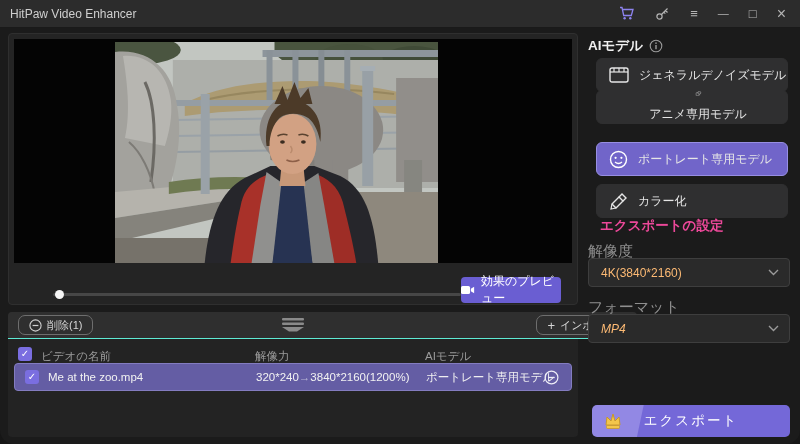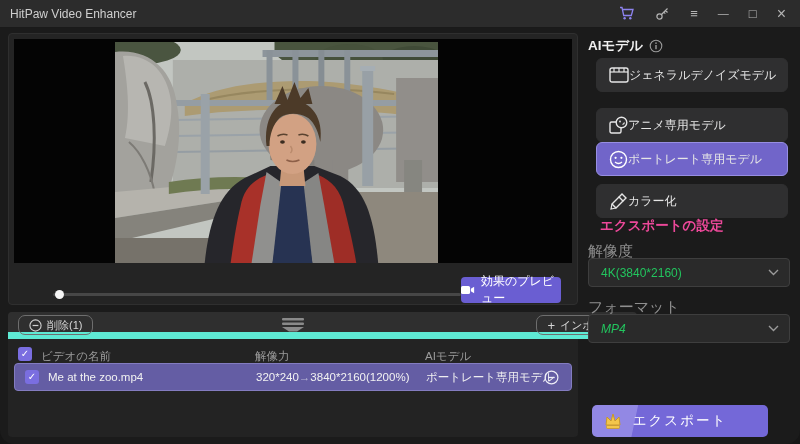--- a/index.html
+++ b/index.html
@@ -30,21 +30,21 @@
   .scrubber .track { position:absolute; left:0; top:6px; width:100%; height:3px; background:#474747; border-radius:2px; }
   .scrubber .handle { position:absolute; left:2px; top:3px; width:9px; height:9px; background:#f5f5f5; border-radius:50%; }
   .preview-btn { position:absolute; left:452px; top:243px; width:100px; height:26px;
     background:#6a5ed2; border-radius:4px; color:#fff; font-size:12px;
     display:flex; align-items:center; justify-content:center; gap:6px; cursor:pointer; }
 
   
   .file-panel { position:absolute; left:8px; top:312px; width:570px; height:125px;
     background:#232323; border-radius:4px; }
   .fp-toolbar { position:absolute; left:0; top:0; width:629px; height:27px;
-    background:#2f2f2f; border-radius:4px 4px 0 0; border-bottom:7px solid #5eead4; }
+    background:#2f2f2f; border-radius:4px 4px 0 0; border-bottom:1px solid #5eead4; }
   .outline-btn { position:absolute; top:3px; height:20px; padding:0 10px;
     border:1px solid #6e6e6e; border-radius:7px; color:#d6d6d6; font-size:11px;
     display:flex; align-items:center; gap:5px; cursor:pointer; background:transparent; }
   .delete-btn { left:10px; }
   .import-btn { right:10px; }
   .collapse-handle { position:absolute; left:272px; top:5px; cursor:pointer; }
 
   .col-header { position:absolute; top:37px; color:#9b9b9b; font-size:11.5px; }
   .checkbox { width:14px; height:14px; background:#7a6ee0; border-radius:3px;
     color:#fff; font-size:10px; line-height:14px; text-align:center; cursor:pointer; }
@@ -59,36 +59,36 @@
   .file-row .res .arrow { color:#b9b6d6; }
   .file-row .fmodel { position:absolute; left:411px; }
   .file-row .remove { position:absolute; right:12px; top:6px; cursor:pointer; display:flex; }
 
   
   .sidebar { position:absolute; left:585px; top:28px; width:215px; height:416px; }
   .sb-header { position:absolute; left:3px; top:9px; color:#f0f0f0; font-size:13.5px; font-weight:bold;
     display:flex; align-items:center; gap:6px; }
   .model-btn { position:absolute; left:11px; width:192px; height:34px;
     background:#2f2f30; border:1px solid #2f2f30; border-radius:6px;
-    color:#e6e6e6; font-size:12px; display:flex; align-items:center; 
+    color:#e6e6e6; font-size:12px; display:flex; align-items:center; gap:10px;
     padding-left:12px; cursor:pointer; }
   .model-btn.selected { background:#7165c9; border-color:#978ee2; }
-  .mb-1 { top:30px; } .mb-2 { top:80px; } .mb-3 { top:114px; } .mb-4 { top:156px;text-align:right; }
+  .mb-1 { top:30px; } .mb-2 { top:62px;flex-direction:column; } .mb-3 { top:114px; } .mb-4 { top:156px;text-align:right; }
 
   .export-header { position:absolute; left:3px; top:189px; color:#ec4899; font-size:13.5px; font-weight:bold;margin-left:12px; }
   .field-label { position:absolute; left:3px; color:#8f8f8f; font-size:15px; }
   .lbl-res { top:214px; } .lbl-fmt { top:270px; }
   .dropdown { position:absolute; left:3px; width:202px; height:29px;
     background:#2a2a2a; border:1px solid #3e3e3e; border-radius:4px;
-    color:#22c55e; font-size:12px; display:flex; align-items:center;
+    color:#fdba74; font-size:12px; display:flex; align-items:center;
     padding:0 10px 0 12px; cursor:pointer; }
   .dd-res { top:230px; } .dd-fmt { top:286px;font-style:italic; }
   .dropdown .chev { margin-left:auto; display:flex; }
 
-  .export-btn { position:absolute; left:7px; top:377px; width:176px; height:32px;
+  .export-btn { position:absolute; left:7px; top:377px; width:198px; height:32px;
     border-radius:5px; color:#fff; font-size:13.5px; letter-spacing:2px;
     background:linear-gradient(102deg,#9288e4 0 25%,#7468d8 25.5% 100%);
     display:flex; align-items:center; justify-content:center; cursor:pointer; }
   .export-btn .crown { position:absolute; left:10px; top:6px; }
 </style>
 </head>
 <body>
 
 <div id="app">
 

